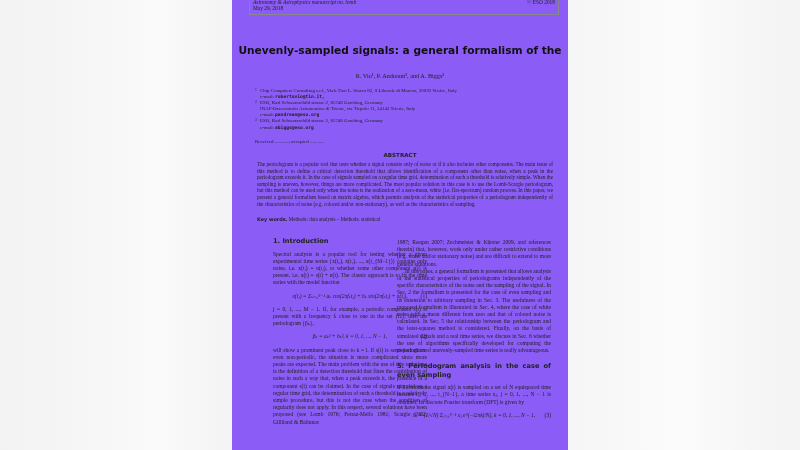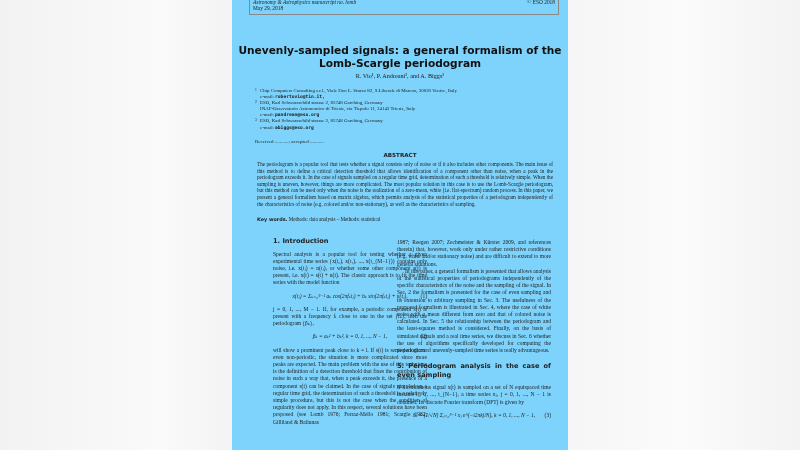--- a/index.html
+++ b/index.html
@@ -4,21 +4,21 @@
 <style>
   html, body { margin:0; padding:0; }
   body {
     width:800px; height:450px; overflow:hidden; position:relative;
     background: linear-gradient(90deg, #f2f2f2 0%, #fafafa 20%, #f4f4f4 28%, #f6f6f6 72%, #fbfbfb 85%, #f3f3f3 100%);
     font-family: "Liberation Serif", "DejaVu Serif", serif;
     color:#222;
   }
   .page {
     position:absolute; left:232px; top:0; width:336px; height:450px;
-    background:#7dd3fc; overflow:hidden;
+    background:#8b5cf6; overflow:hidden;
   }
   .hdr {
     position:absolute; left:17px; top:-2px; width:310px; height:17px;
     border:1px solid #888; border-top:none;
     font-size:5.4px; line-height:6.2px; padding:1px 3px; box-sizing:border-box;
   }
   .hdr .journal { font-style:italic; }
   .hdr .eso { position:absolute; right:3px; top:1px; }
   .title {
     position:absolute; left:0; top:44px; width:336px; text-align:center;
@@ -53,21 +53,20 @@
 
 <div class="page">
   <div class="hdr">
     <div class="journal">Astronomy &amp; Astrophysics manuscript no. lomb</div>
     <div>May 29, 2018</div>
     <div class="eso">© ESO 2018</div>
   </div>
 
   <div class="title">
     <div>Unevenly-sampled signals: a general formalism of the</div>
-    <div>Lomb-Scargle periodogram</div>
   </div>
 
   <div class="authors">R. Vio¹, P. Andreani², and A. Biggs³</div>
 
   <div class="affil">
     <div class="row"><sup>1</sup><span>Chip Computers Consulting s.r.l., Viale Don L. Sturzo 82, S.Liberale di Marcon, 30020 Venice, Italy</span></div>
     <div class="row"><span>e-mail: </span><span class="mono">robertovio@tin.it,</span></div>
     <div class="row"><sup>2</sup><span>ESO, Karl Schwarzschild strasse 2, 85748 Garching, Germany</span></div>
     <div class="row"><span>INAF-Osservatorio Astronomico di Trieste, via Tiepolo 11, 34143 Trieste, Italy</span></div>
     <div class="row"><span>e-mail: </span><span class="mono">pandrean@eso.org</span></div>

